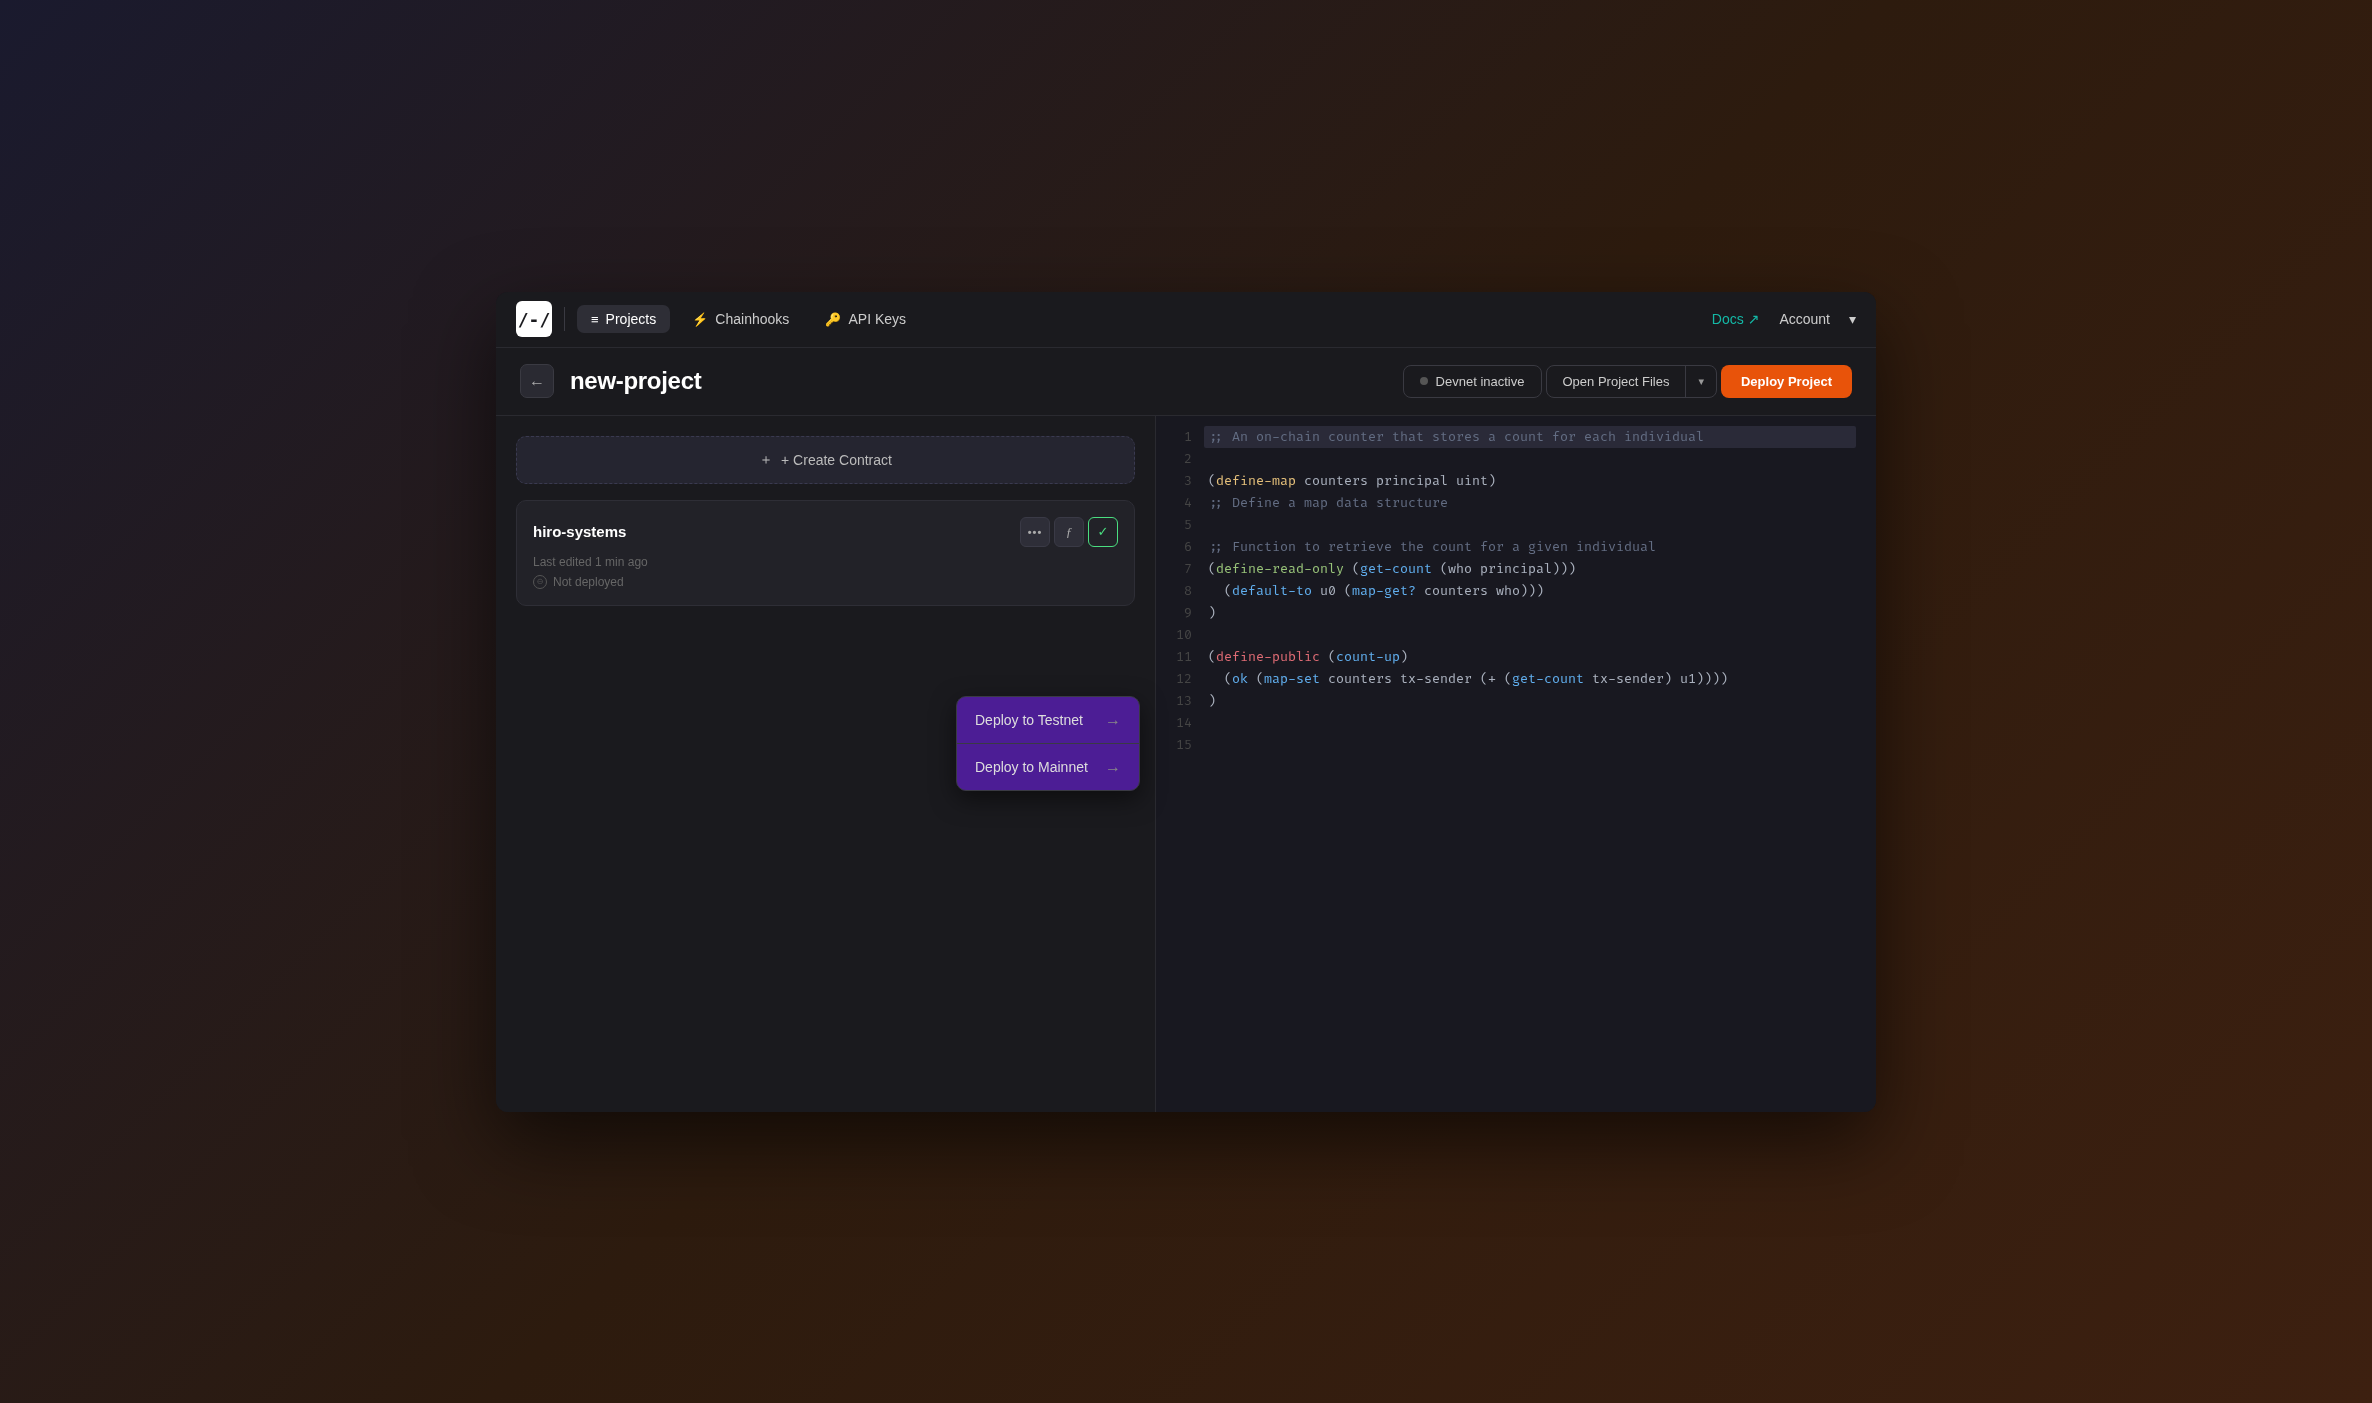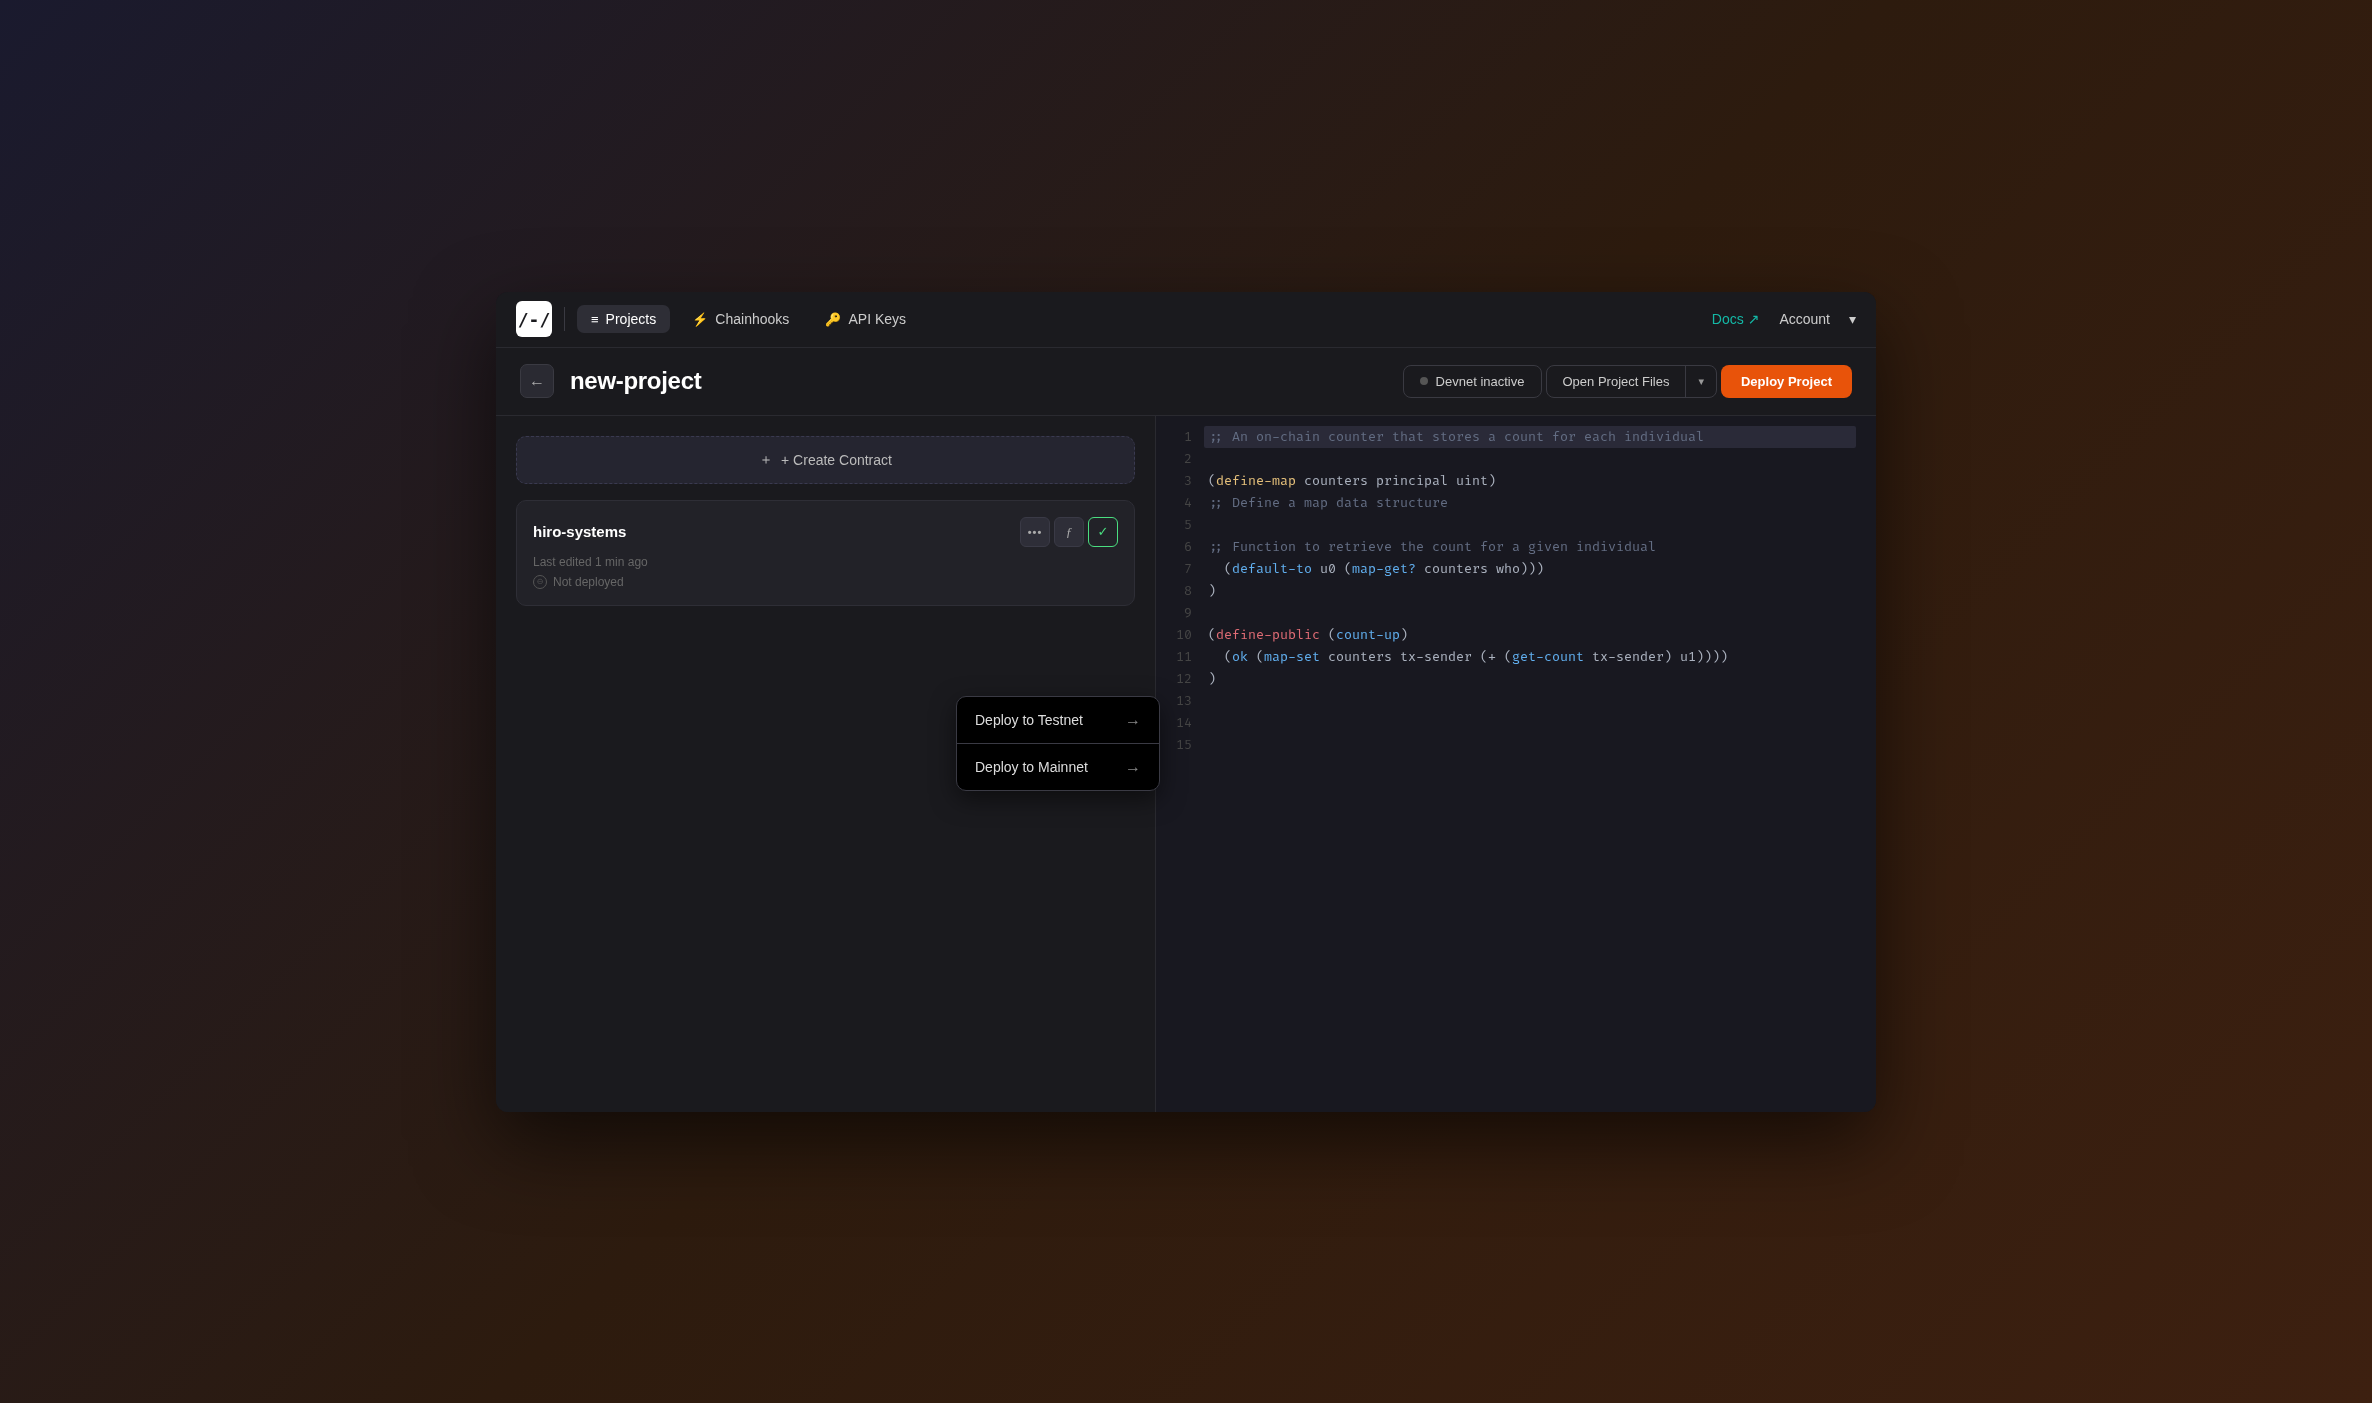--- a/index.html
+++ b/index.html
@@ -307,22 +307,22 @@
       justify-content: center;
       font-size: 8px;
       color: #555;
     }
 
     
     .dropdown-menu {
       position: absolute;
       top: 280px;
       left: 460px;
-      width: 204px;
-      background: #000000;
+      width: 184px;
+      background: #4c1d95;
       border: 1px solid #3a3a44;
       border-radius: 10px;
       overflow: hidden;
       box-shadow: 0 8px 24px rgba(0,0,0,0.5);
       z-index: 100;
     }
 
     .dropdown-item {
       display: flex;
       align-items: center;
@@ -523,20 +523,21 @@
           <span class="line-number">14</span>
           <span class="line-number">15</span>
         </div>
         <div class="code-content">
           <span class="code-line highlighted"><span class="c-comment">;; An on-chain counter that stores a count for each individual</span></span>
           <span class="code-line"> </span>
           <span class="code-line"><span class="c-paren">(</span><span class="c-define-map">define-map</span><span class="c-text"> counters principal uint</span><span class="c-paren">)</span></span>
           <span class="code-line"><span class="c-comment">;; Define a map data structure</span></span>
           <span class="code-line"> </span>
           <span class="code-line"><span class="c-comment">;; Function to retrieve the count for a given individual</span></span>
+          <span class="code-line"><span class="c-paren">(</span><span class="c-define-read">define-read-only</span><span class="c-text"> </span><span class="c-paren">(</span><span class="c-func">get-count</span><span class="c-text"> </span><span class="c-paren">(</span><span class="c-text">who principal</span><span class="c-paren">)))</span></span>
           <span class="code-line"><span class="c-text">  </span><span class="c-paren">(</span><span class="c-func">default-to</span><span class="c-text"> u0 </span><span class="c-paren">(</span><span class="c-func">map-get?</span><span class="c-text"> counters who</span><span class="c-paren">)))</span></span>
           <span class="code-line"><span class="c-paren">)</span></span>
           <span class="code-line"> </span>
           <span class="code-line"><span class="c-paren">(</span><span class="c-define-pub">define-public</span><span class="c-text"> </span><span class="c-paren">(</span><span class="c-func">count-up</span><span class="c-paren">)</span></span>
           <span class="code-line"><span class="c-text">  </span><span class="c-paren">(</span><span class="c-func">ok</span><span class="c-text"> </span><span class="c-paren">(</span><span class="c-func">map-set</span><span class="c-text"> counters tx-sender </span><span class="c-paren">(</span><span class="c-text">+ </span><span class="c-paren">(</span><span class="c-func">get-count</span><span class="c-text"> tx-sender</span><span class="c-paren">)</span><span class="c-text"> u1</span><span class="c-paren">))))</span></span>
           <span class="code-line"><span class="c-paren">)</span></span>
           <span class="code-line"> </span>
         </div>
       </div>
     </div>

